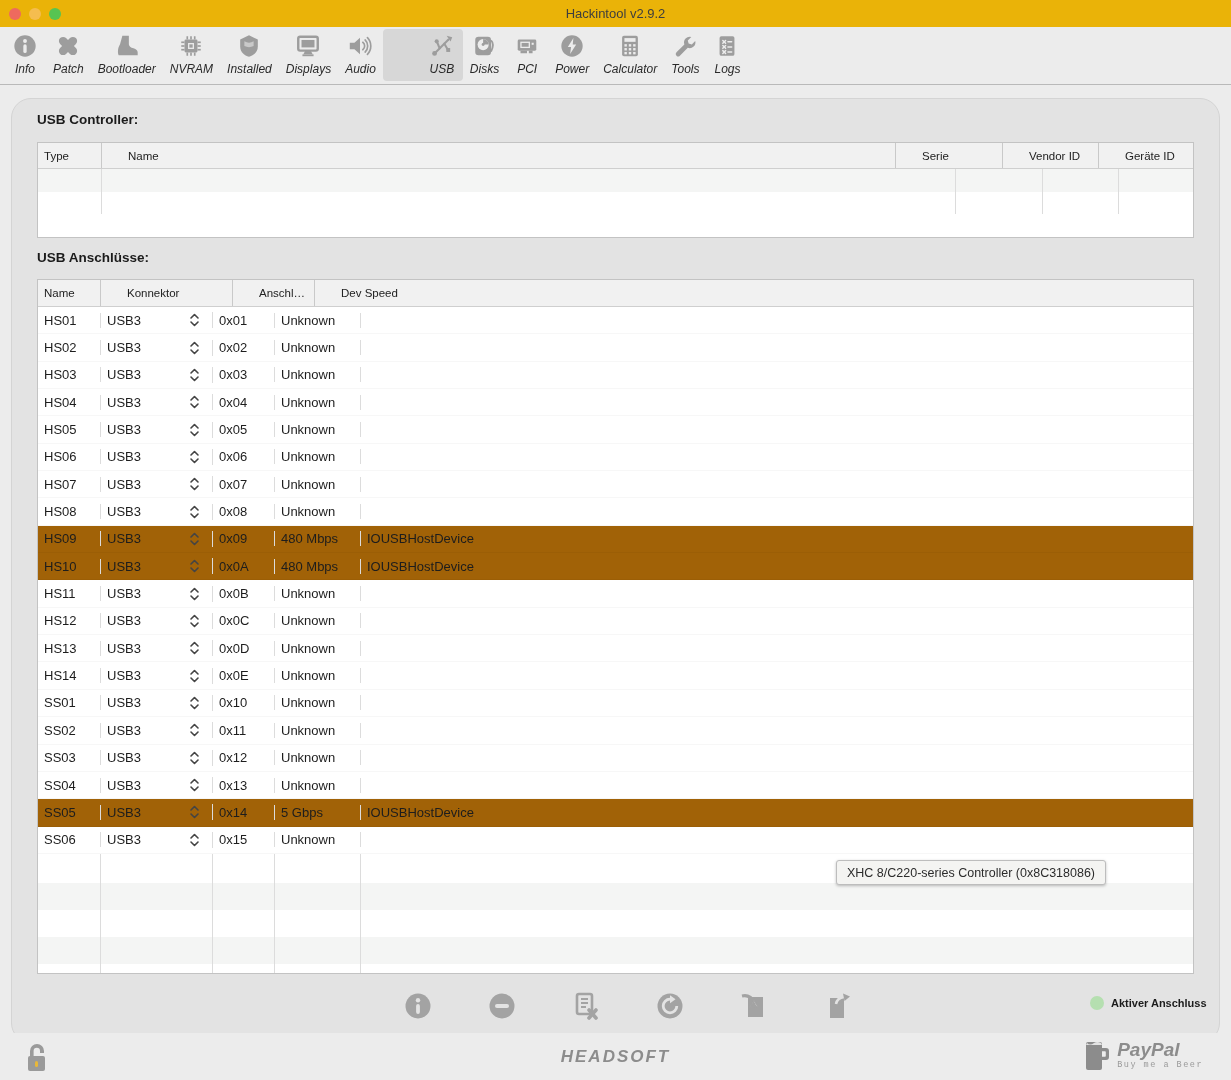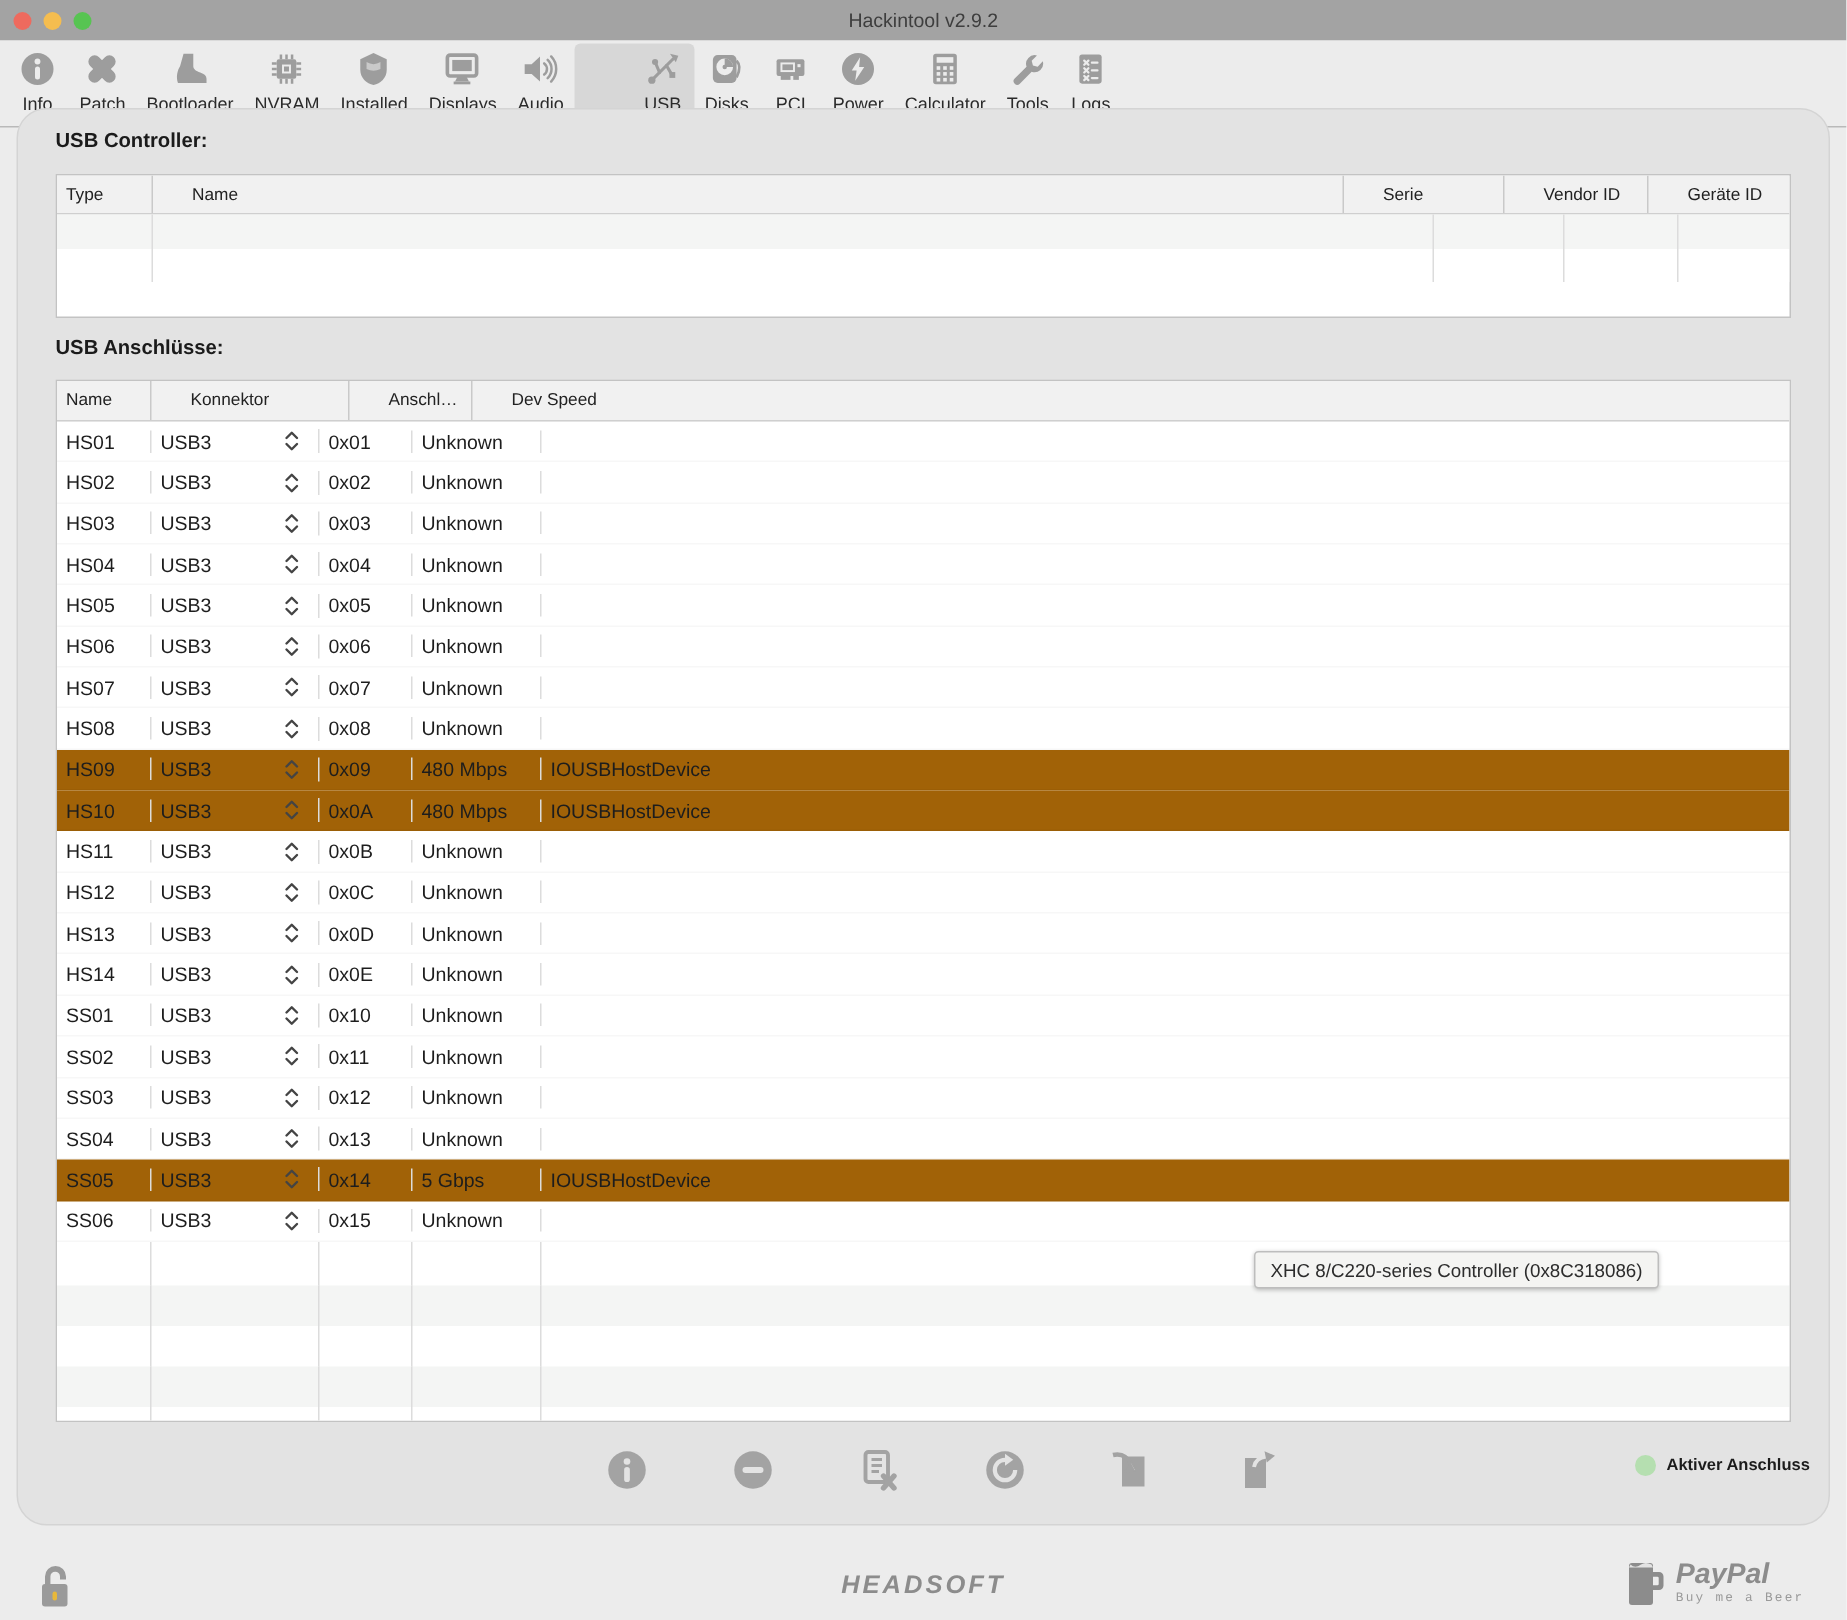--- a/index.html
+++ b/index.html
@@ -1,39 +1,39 @@
 <!DOCTYPE html>
 <html><head>
 <meta charset="utf-8">
 <style>
   * { margin:0; padding:0; box-sizing:border-box; }
   html,body { width:1231px; height:1080px; overflow:hidden; }
   body { font-family:"Liberation Sans", sans-serif; background:#ececec; color:#222; position:relative; }
 
   
-  .titlebar { position:absolute; left:0; top:0; width:1231px; height:27px; background:#a3a3a3; }
+  .titlebar { position:absolute; left:0; top:0; width:1231px; height:27px; background:#eab308; }
   .lights { position:absolute; left:9px; top:8px; display:flex; gap:8px; }
   .light { width:12px; height:12px; border-radius:50%; }
   .light.red { background:#ee6a5e; }
   .light.yellow { background:#f5bd4f; }
   .light.green { background:#57c452; }
   .win-title { position:absolute; left:0; right:0; top:6px; text-align:center; font-size:13px; color:#3e3e3e; }
 
   
   .toolbar { position:absolute; left:0; top:27px; width:1231px; height:58px; background:#ececec;
-             border-bottom:1px solid #b9b9b9; display:flex; align-items:flex-start; padding:2px 0 0 4px; }
+             border-bottom:1px solid #b9b9b9; display:flex; align-items:flex-start; padding:2px 0 0 4px;font-style:italic; }
   .tab { display:flex; flex-direction:column; align-items:center; justify-content:flex-start;
          padding:3px 7px 2px 7px; border-radius:4px; height:52px; }
   .tab.selected { background:#d7d7d7;padding-left:45px; }
   .tab .ticon { width:28px; height:28px; display:flex; align-items:center; justify-content:center; }
   .tab .ticon svg { width:26px; height:26px; }
   .tab .tlabel { font-size:12px; color:#2a2a2a; margin-top:2px; white-space:nowrap; }
 
   
-  .groupbox { position:absolute; left:11px; top:72px; width:1209px; height:945px;
+  .groupbox { position:absolute; left:11px; top:98px; width:1209px; height:945px;
               background:#e3e3e3; border:1px solid #d4d4d4; border-radius:20px; }
   .section-label { position:absolute; left:25px; font-size:13.5px; font-weight:bold; color:#1b1b1b; }
   #ctl-label { top:13px; }
   #ports-label { top:151px; }
 
   
   .tbl { position:absolute; left:25px; width:1157px; background:#fff; border:1px solid #c3c3c3; overflow:hidden; }
   .trow { display:flex; width:100%; }
   .hrow { background:#f1f1f1; border-bottom:1px solid #cfcfcf;gap:20px; }
   .hcell { font-size:11.5px; color:#222; display:flex; align-items:center; padding-left:6px;

